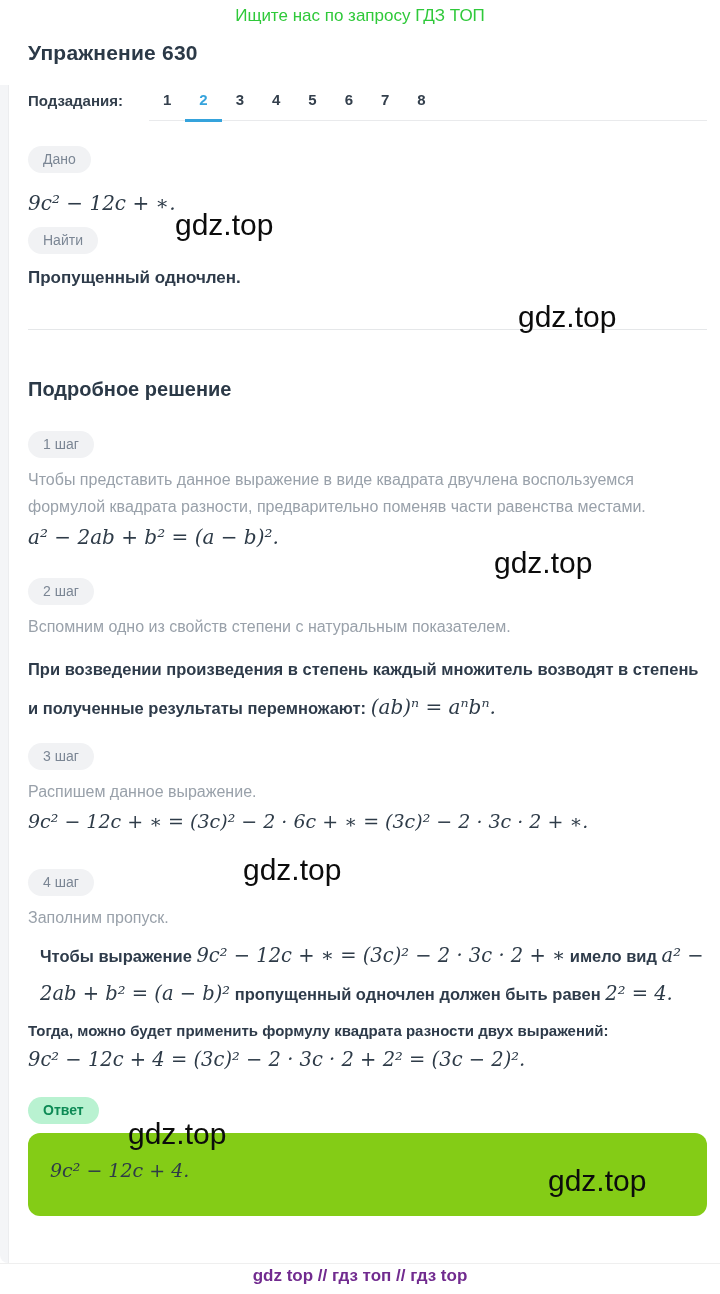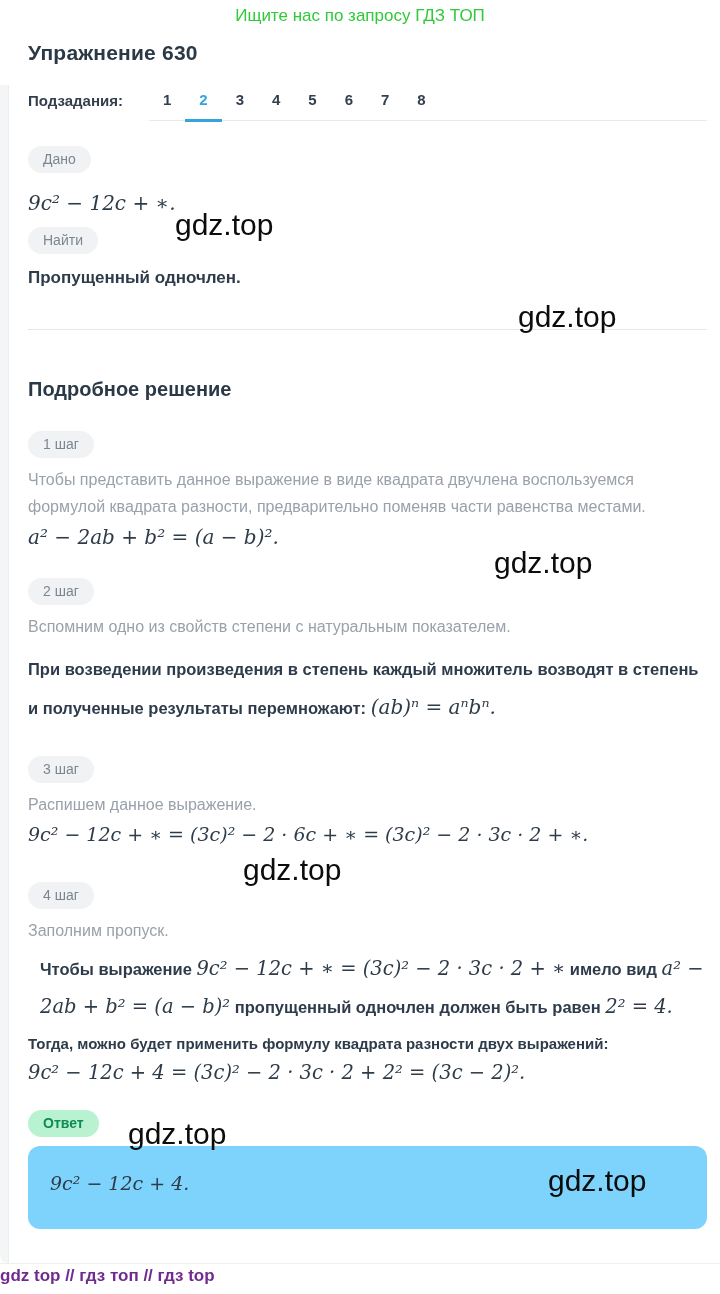--- a/index.html
+++ b/index.html
@@ -40,46 +40,46 @@
   .b-find { margin-top: 12px; }
   .find-text { margin-top: 14px; font-size: 17px; font-weight: 600; color: #2e3b4a; }
   .divider { margin-top: 41px; border: none; border-top: 1px solid #e5e7e9; height: 0; }
   h2.solution-title { margin-top: 48px; font-size: 20px; font-weight: 700; color: #2b3947; }
   .b-step1 { margin-top: 30px; }
   .note { margin-top: 8px; font-size: 16px; line-height: 27px; color: #99a1aa; }
   .f-step1 { margin-top: 5px; }
   .b-step2 { margin-top: 29px; }
   .statement { margin-top: 10px; font-size: 16.5px; font-weight: 700; color: #2e3b4a; line-height: 38px; }
   .statement .math { font-size: 20px; font-weight: 400; }
-  .b-step3 { margin-top: 29px; }
+  .b-step3 { margin-top: 16px; }
   .f-step3 { margin-top: 5px; font-size: 19px; }
   .b-step4 { margin-top: 37px; }
   .step4-para { margin-top: 6px; font-size: 16.5px; font-weight: 700; color: #2e3b4a; line-height: 38px; margin-left: 12px; }
   .step4-para .math { font-size: 19.5px; font-weight: 400; }
   .conclusion { margin-top: 9px; font-size: 15px; font-weight: 600; color: #2e3b4a; }
   .f-final { margin-top: 9px; font-size: 19.5px; }
   .b-answer { margin-top: 26px; }
   .answer-box {
-    margin-top: 9px; background: #7dd3fc; border-radius: 12px;
+    margin-top: 9px; background: #84cc16; border-radius: 12px;
     height: 83px; padding: 26px 0 0 22px;
   }
   .answer-box .formula { font-size: 19px; }
   .watermark {
     position: absolute; font-size: 30px; font-weight: 500; color: #0c0c0c;
     font-family: "Liberation Sans", "DejaVu Sans", sans-serif; white-space: nowrap;
   }
   .wm1 { left: 175px; top: 208px; }
   .wm2 { left: 518px; top: 300px; }
   .wm3 { left: 494px; top: 546px; }
   .wm4 { left: 243px; top: 853px; }
   .wm5 { left: 128px; top: 1117px; }
   .wm6 { left: 548px; top: 1164px; }
   .card-edge { position: absolute; left: 0; top: 1263px; width: 720px; border-top: 1px solid #efefef; }
   .footer {
-    position: absolute; left: 0; top: 1266px; width: 720px; 
+    position: absolute; left: 0; top: 1266px; width: 720px; text-align: center;
     font-size: 17px; font-weight: 600; color: #712b8f;
   }
 </style>
 </head>
 <body>
 
 <div class="banner">Ищите нас по запросу ГДЗ ТОП</div>
 <div class="gutter"></div>
 
 <div class="content">

